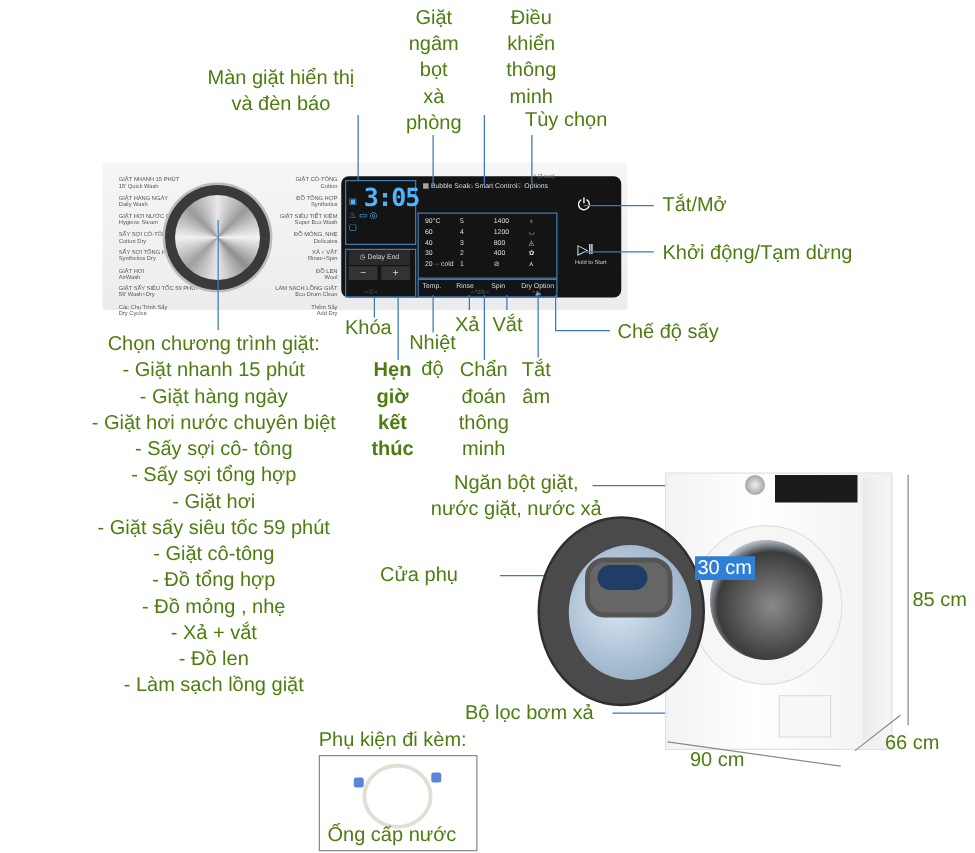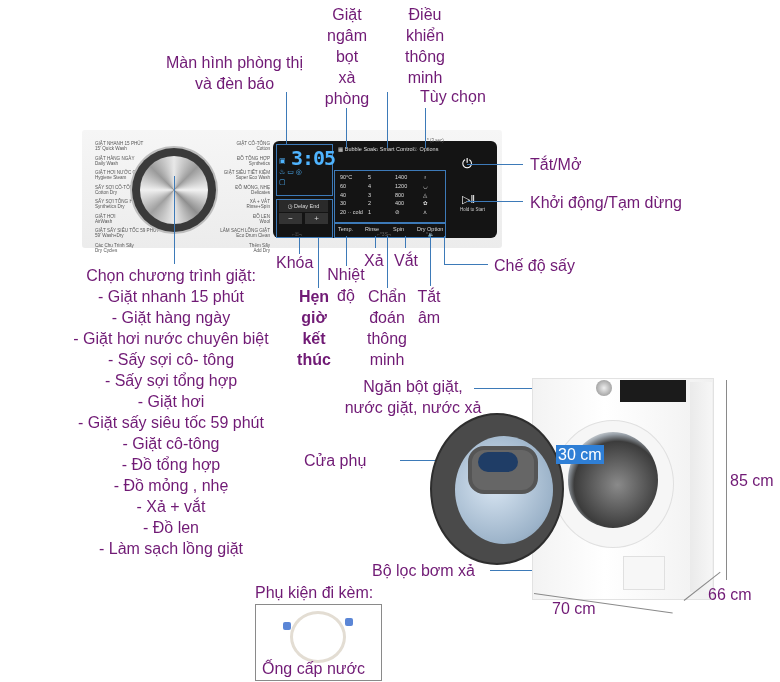--- a/index.html
+++ b/index.html
@@ -1,18 +1,18 @@
 <!DOCTYPE html>
 <html><head>
 <meta charset="utf-8">
 <style>
   html, body { margin:0; padding:0; background:#ffffff; }
   body { width:780px; height:682px; position:relative; overflow:hidden;
          font-family:"Liberation Sans", sans-serif; color:#777; }
-  .lbl { position:absolute; font-size:16px; color:#701a75; line-height:21px; white-space:nowrap; }
+  .lbl { position:absolute; font-size:16px; color:#4d7c0f; line-height:21px; white-space:nowrap; }
   .lbl.c { text-align:center; }
   .line { position:absolute; background:#3d7ab8; }
   .hline { height:1px; }
   .vline { width:1px; }
 
   
   .panel { position:absolute; left:82px; top:130px; width:420px; height:118px;
            background:linear-gradient(#f6f6f6,#ececec); border-radius:3px; }
   .prog-l, .prog-r { position:absolute; font-size:4.6px; color:#555; line-height:5.2px; }
   .prog-l div, .prog-r div { height:14.5px; }
@@ -184,21 +184,21 @@
 <div class="line vline" style="left:387px;top:236px;height:52px;"></div>
 <div class="line vline" style="left:405px;top:236px;height:12px;"></div>
 <div class="line vline" style="left:430px;top:236px;height:50px;"></div>
 <div class="line vline" style="left:444px;top:236px;height:28px;"></div>
 <div class="line hline" style="left:444px;top:264px;width:44px;"></div>
 <div class="line hline" style="left:474px;top:388px;width:84px;"></div>
 <div class="line hline" style="left:400px;top:460px;width:70px;"></div>
 <div class="line hline" style="left:490px;top:570px;width:140px;"></div>
 
 <div class="lbl" style="left:166px;top:52px;text-align:right;">
-  <div>Màn hình phòng thị</div>
+  <div>Màn giặt hiển thị</div>
   <div style="text-align:center;">và đèn báo</div>
 </div>
 <div class="lbl c" style="left:322px;top:4px;width:50px;">
   <div>Giặt</div>
     <div>ngâm</div>
     <div>bọt</div>
     <div>xà</div>
     <div>phòng</div>
 </div>
 <div class="lbl c" style="left:368px;top:4px;width:50px;margin-left:32px;">
@@ -271,20 +271,20 @@
 <div class="dim-h2"></div>
 
 <div class="lbl c" style="left:340px;top:376px;width:146px;">
   <div>Ngăn bột giặt,</div>
     <div>nước giặt, nước xả</div>
 </div>
 <div class="lbl" style="left:304px;top:450px;">Cửa phụ</div>
 <div class="lbl" style="left:372px;top:560px;">Bộ lọc bơm xả</div>
 <div class="lbl" style="left:730px;top:470px;">85 cm</div>
 <div class="lbl" style="left:708px;top:584px;">66 cm</div>
-<div class="lbl" style="left:552px;top:598px;">70 cm</div>
+<div class="lbl" style="left:552px;top:598px;">90 cm</div>
 
 <div class="lbl" style="left:255px;top:582px;">Phụ kiện đi kèm:</div>
 <div class="acc-box"></div>
 <div class="hose"></div>
 <div class="hose-end" style="left:283px;top:622px;"></div>
 <div class="hose-end" style="left:345px;top:618px;"></div>
 <div class="lbl" style="left:262px;top:658px;">Ống cấp nước</div>
 
 </body></html>

